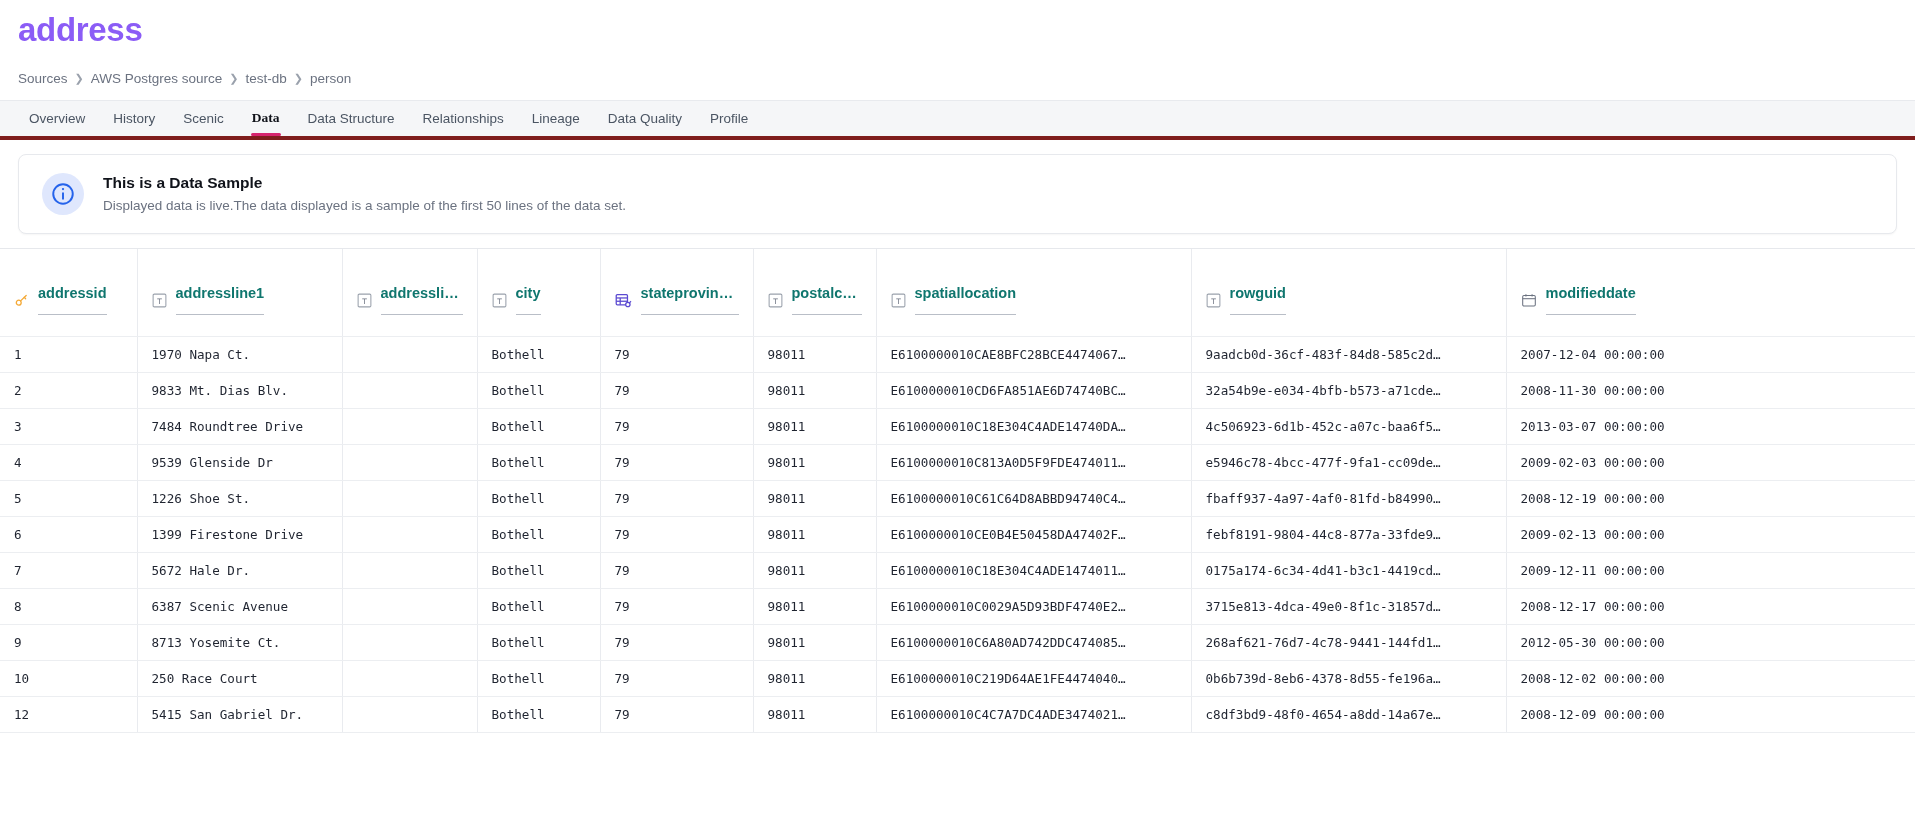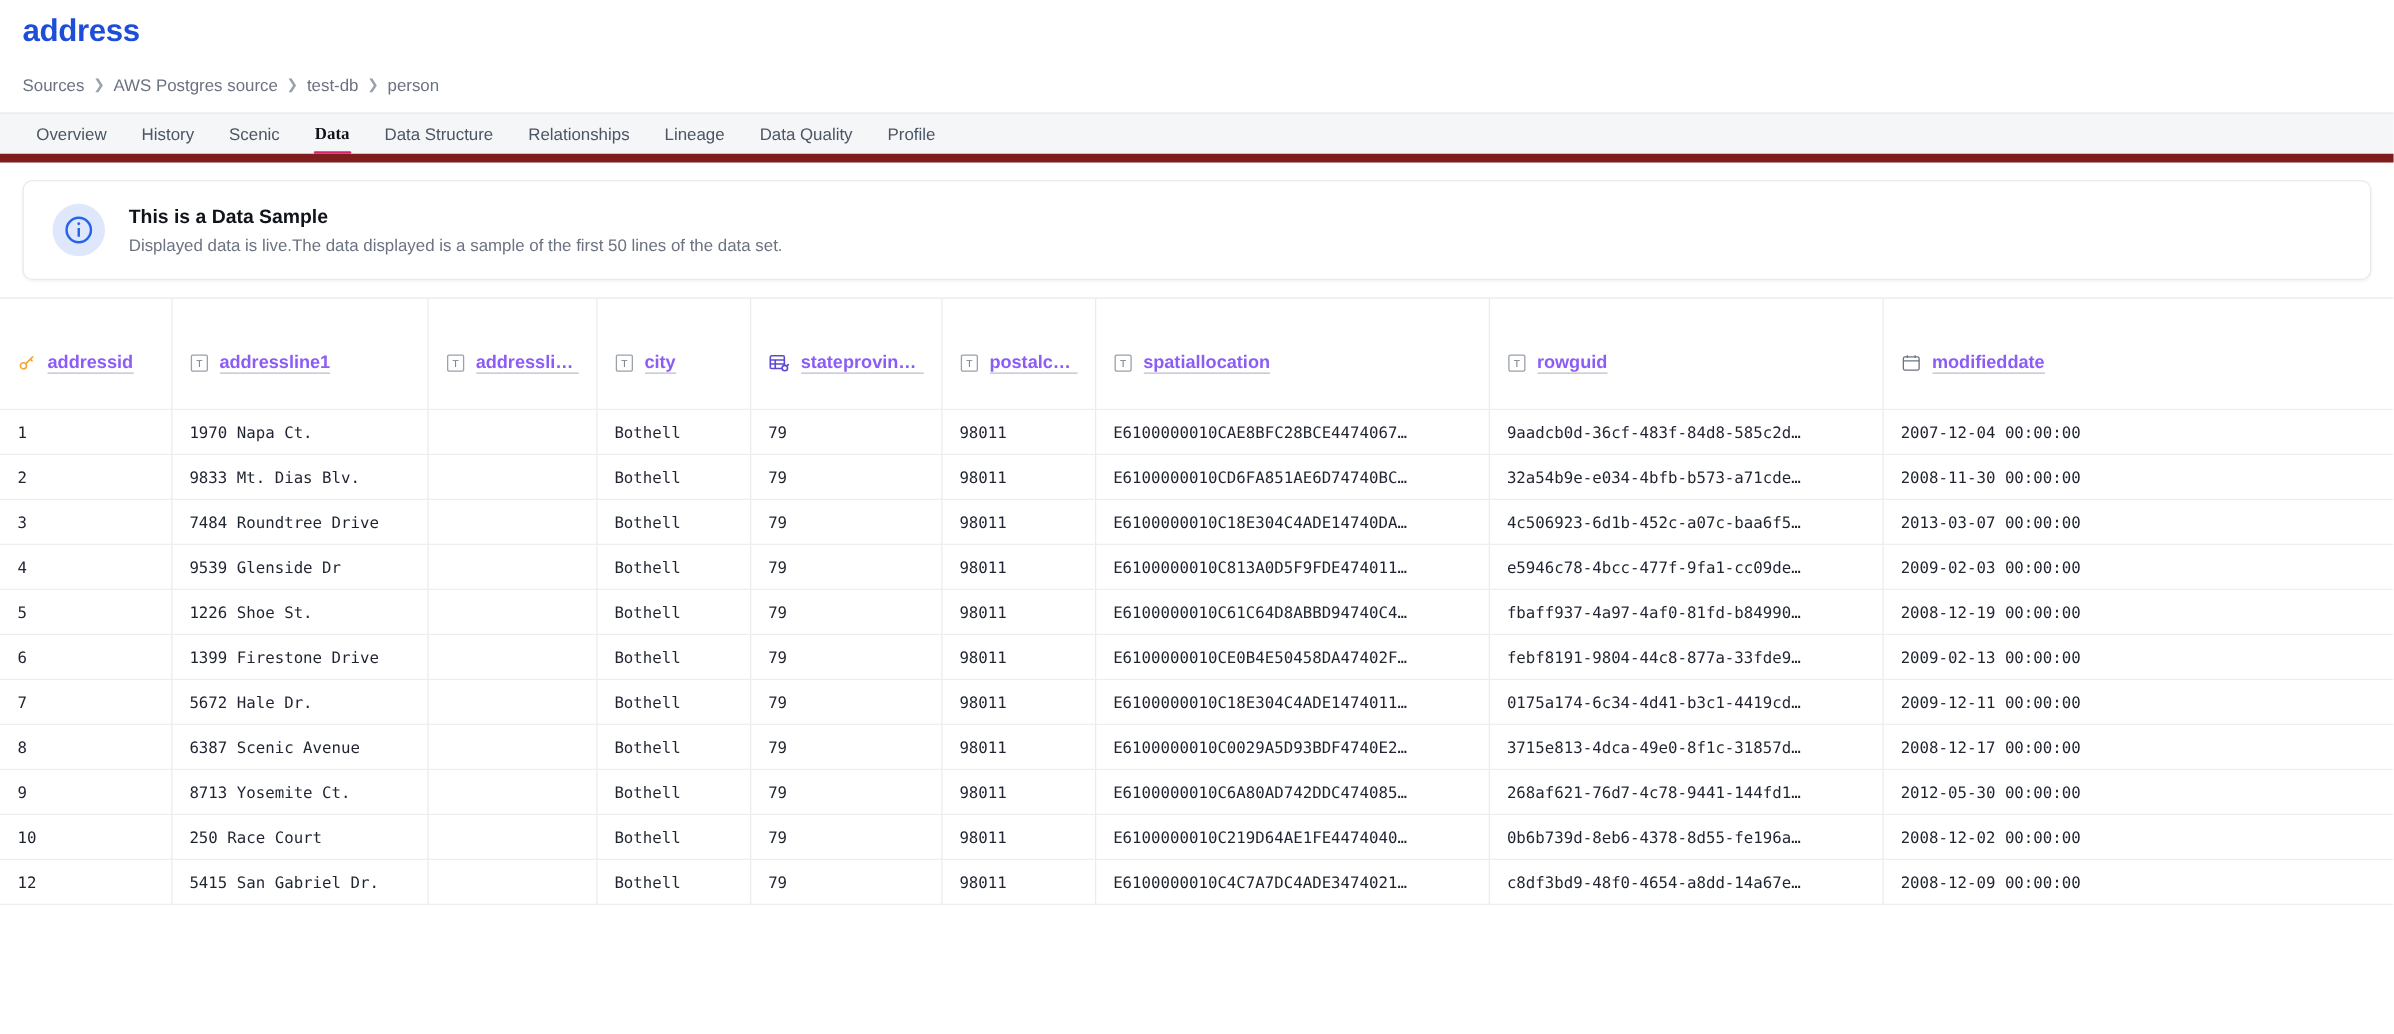--- a/index.html
+++ b/index.html
@@ -8,24 +8,24 @@
     height: 827px;
     background: #ffffff;
     font-family: "Liberation Sans", sans-serif;
     color: #1f2430;
     overflow: hidden;
   }
 
   
   .page-header { padding: 10px 18px 0 18px; }
   .page-title {
-    font-size: 25px;
+    font-size: 33px;
     font-weight: bold;
     letter-spacing: -0.3px;
-    color: #1d4ed8;
+    color: #8b5cf6;
     line-height: 1.2;
   }
   .breadcrumb {
     display: flex;
     align-items: center;
     gap: 7px;
     margin-top: 21px;
     font-size: 13.5px;
     color: #6b7280;
   }
@@ -36,21 +36,21 @@
     line-height: 1;
     transform: translateY(0px);
   }
 
   
   .tabbar {
     margin-top: 14px;
     height: 40px;
     background: #f5f6f8;
     border-top: 1px solid #e8eaee;
-    border-bottom: 7px solid #7f1d1d;
+    border-bottom: 4px solid #7f1d1d;
     display: flex;
     align-items: stretch;
     padding: 0 15px;
     gap: 0px;
   }
   .tab {
     position: relative;
     display: flex;
     align-items: center;
     padding: 0 14px;
@@ -121,23 +121,23 @@
     font-weight: normal;
   }
   .colhead {
     display: flex;
     align-items: center;
     gap: 9px;
   }
   .colname {
     font-size: 14.5px;
     font-weight: bold;
-    color: #8b5cf6;
+    color: #0f766e;
     border-bottom: 1px solid #b9bec7;
-    padding-bottom: 0;
+    padding-bottom: 13px;
     white-space: nowrap;
     overflow: hidden;
     text-overflow: ellipsis;
     cursor: pointer;
   }
   .icon { flex: 0 0 auto; display: inline-flex; }
 
   tbody td {
     height: 36px;
     padding: 0 14px;

